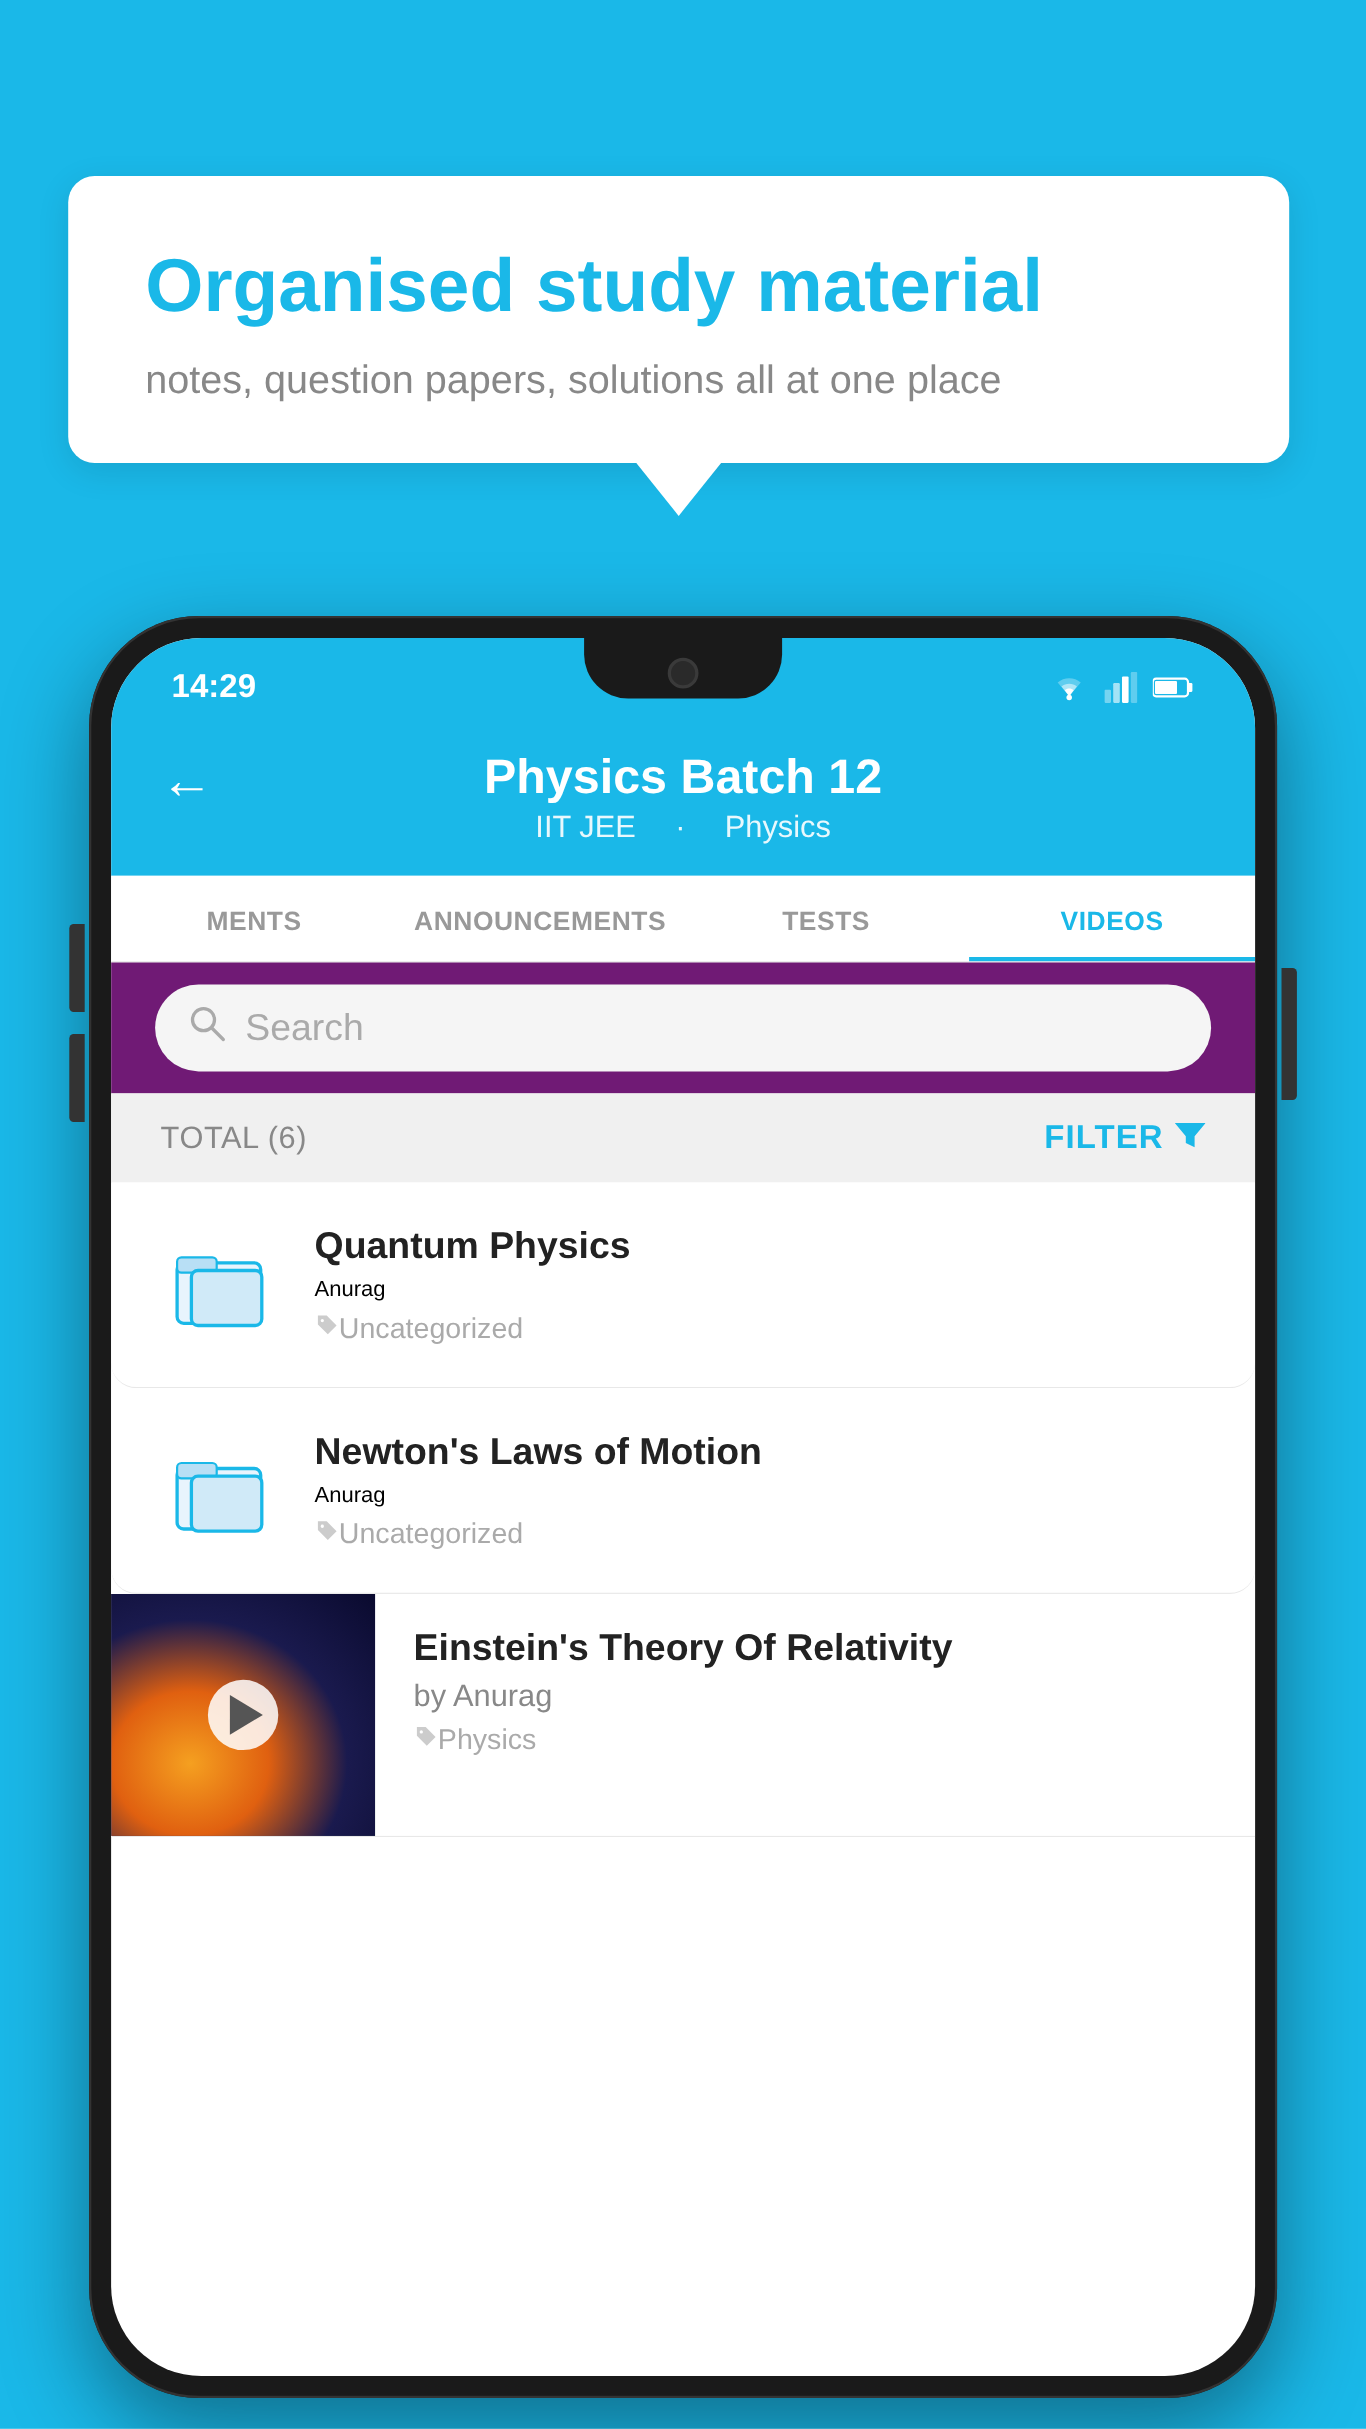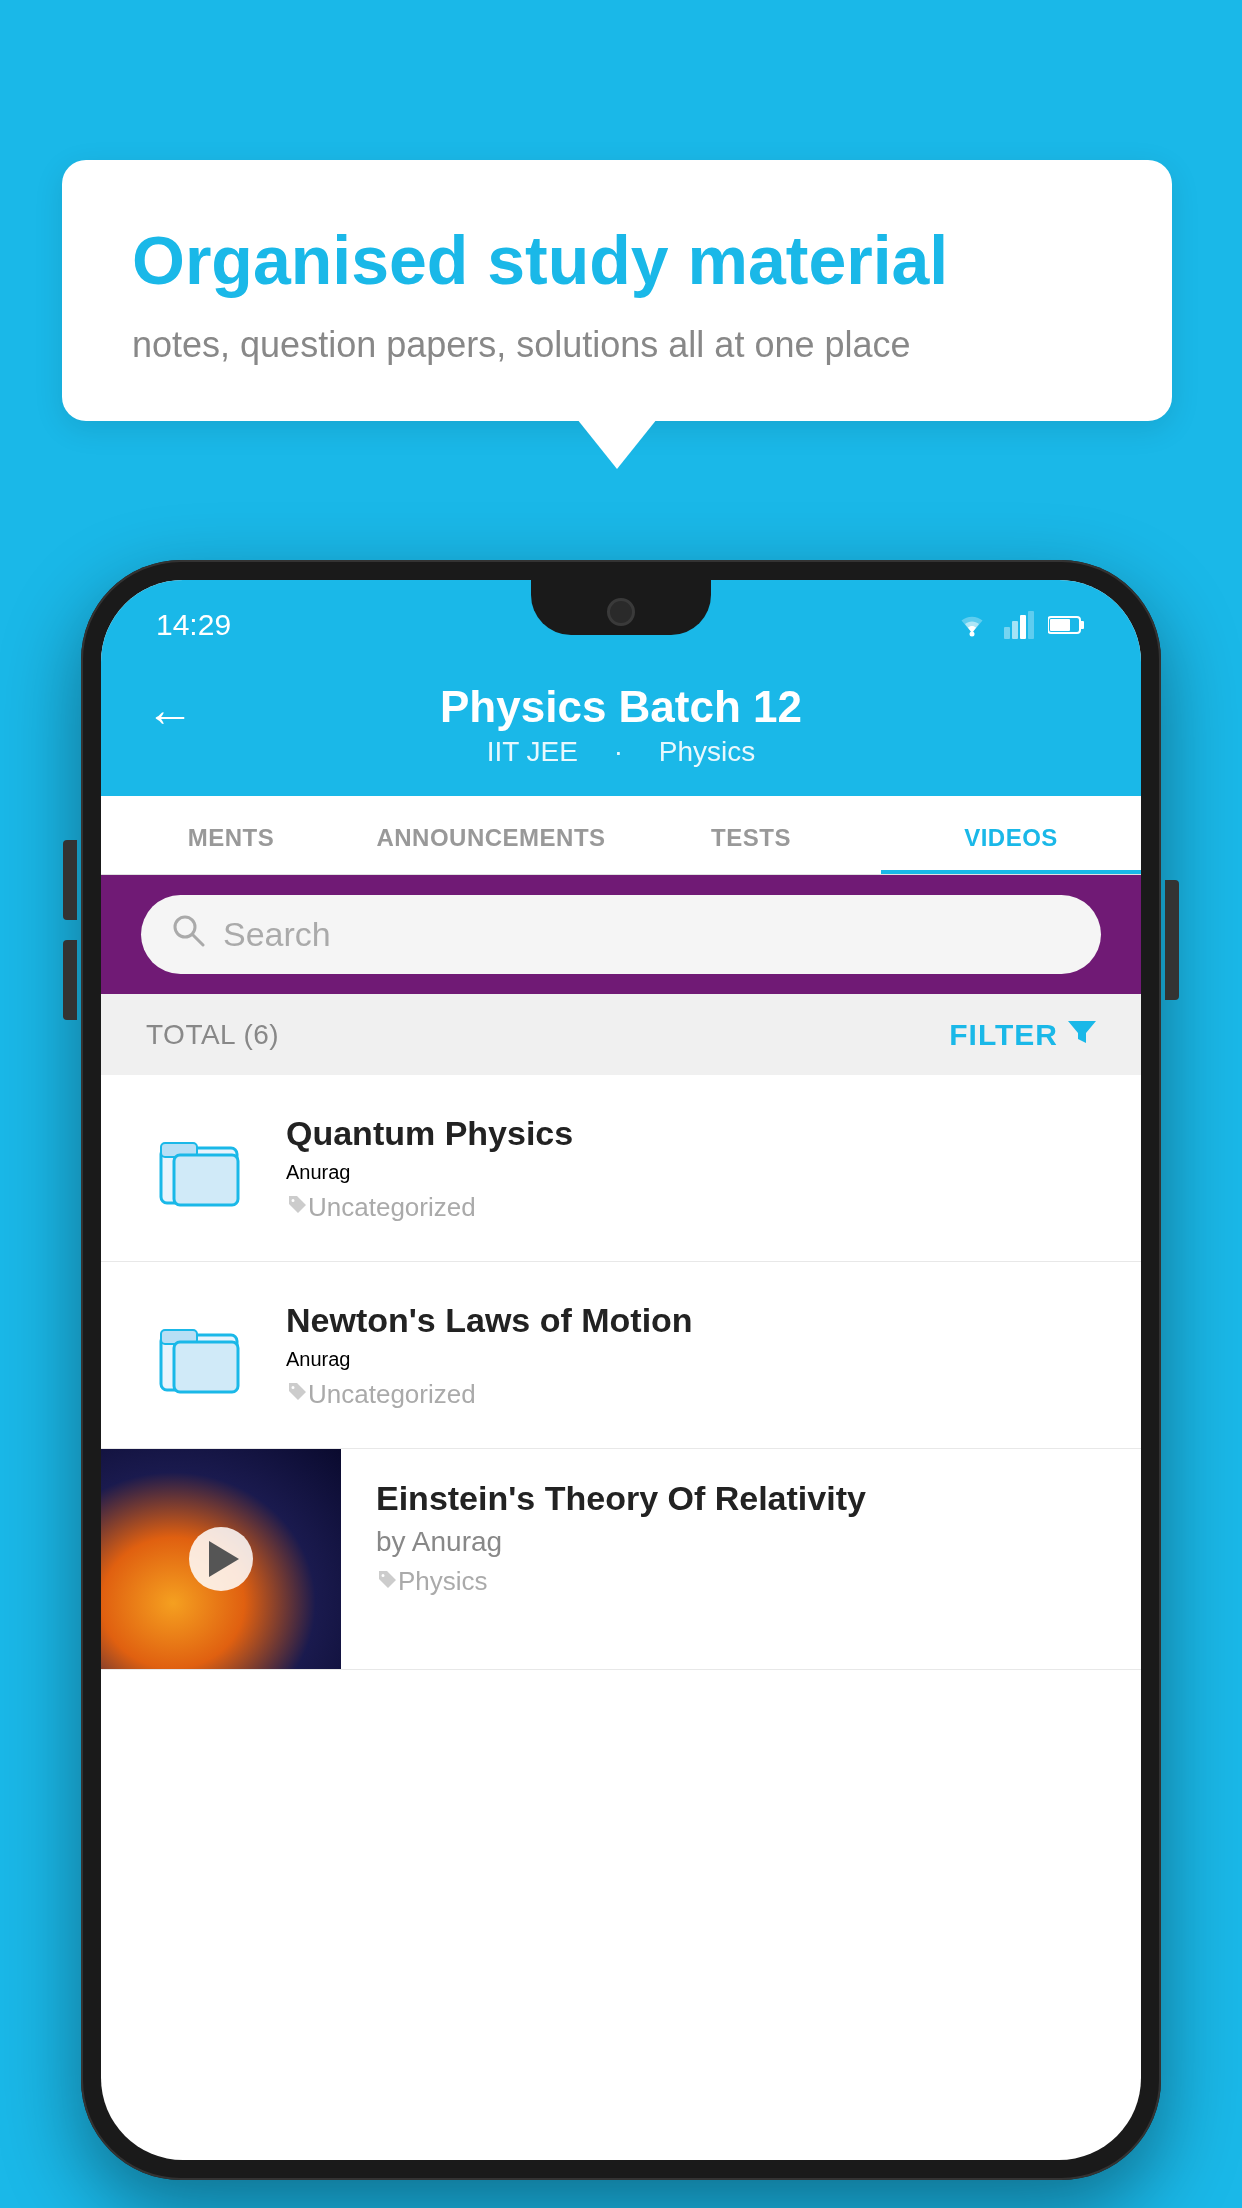--- a/index.html
+++ b/index.html
@@ -143,21 +143,21 @@
       display: flex;
       align-items: center;
       justify-content: space-between;
       padding: 0 55px;
       padding-top: 10px;
     }
 
     .status-time {
       color: white;
       font-size: 30px;
-      font-weight: 400;
+      font-weight: 700;
     }
 
     .status-icons {
       display: flex;
       align-items: center;
       gap: 14px;
     }
 
     .status-icons svg {
       fill: white;
@@ -297,20 +297,21 @@
       flex: 1;
     }
 
     .video-item {
       display: flex;
       align-items: center;
       padding: 38px 45px;
       border-bottom: 1px solid #e8e8e8;
       cursor: pointer;
       gap: 30px;
+      border-radius: 23px;
     }
 
     .video-thumb {
       width: 110px;
       height: 110px;
       flex-shrink: 0;
       display: flex;
       align-items: center;
       justify-content: center;
     }

